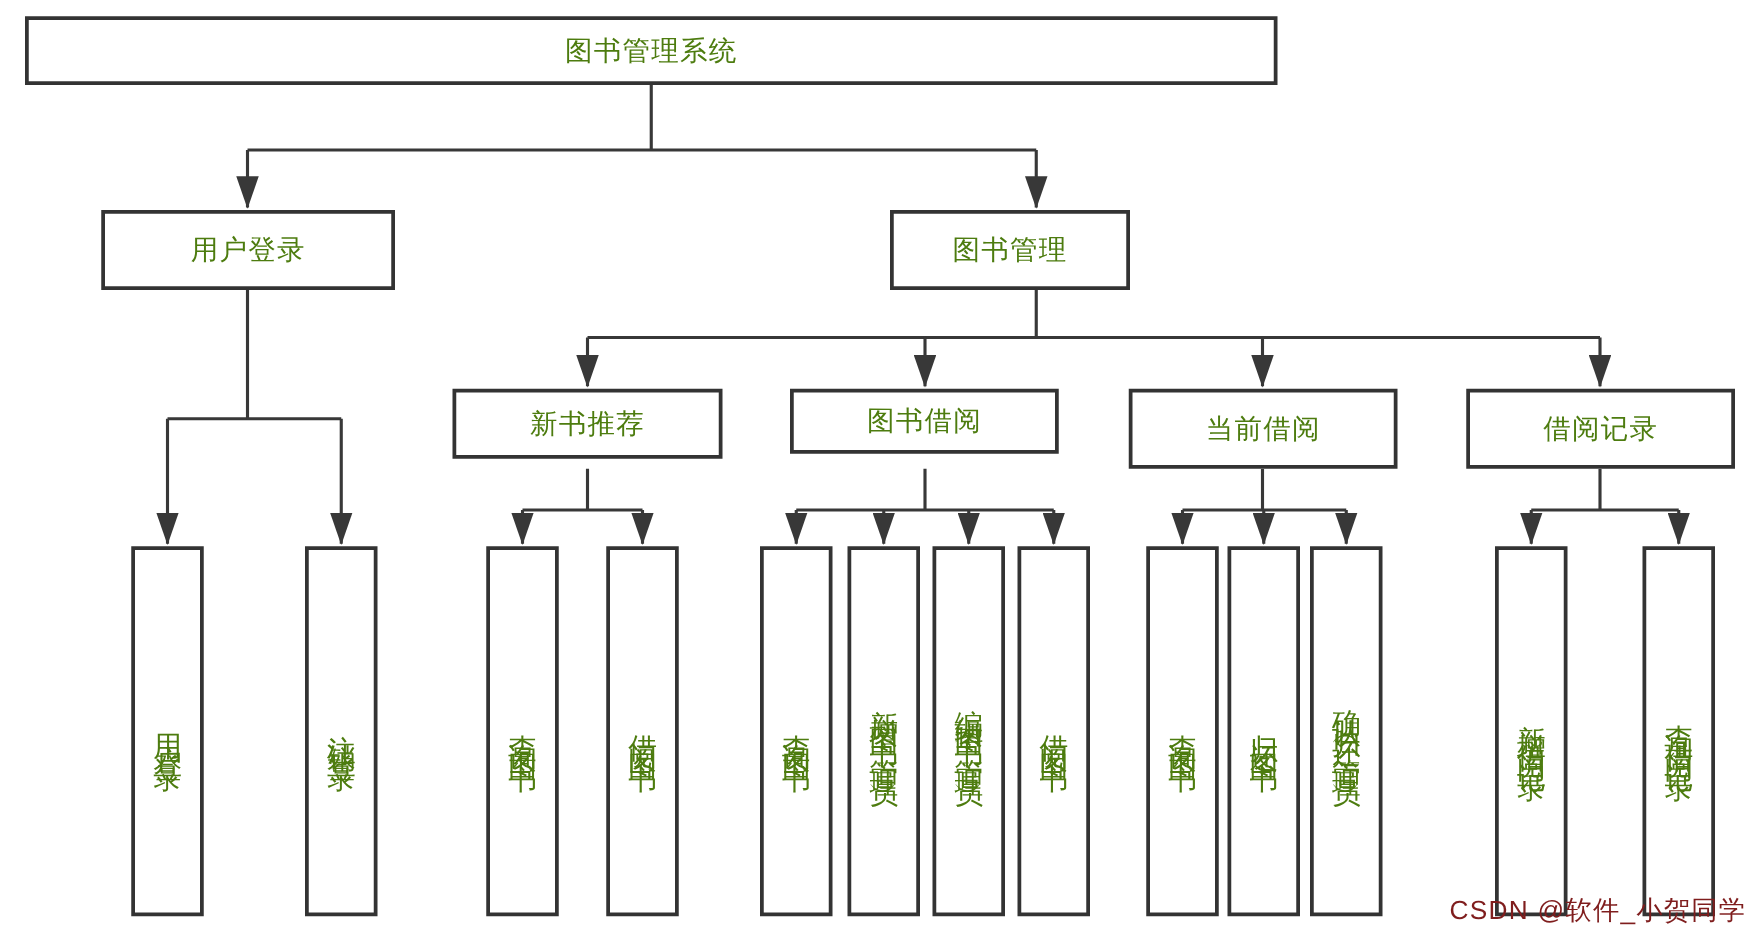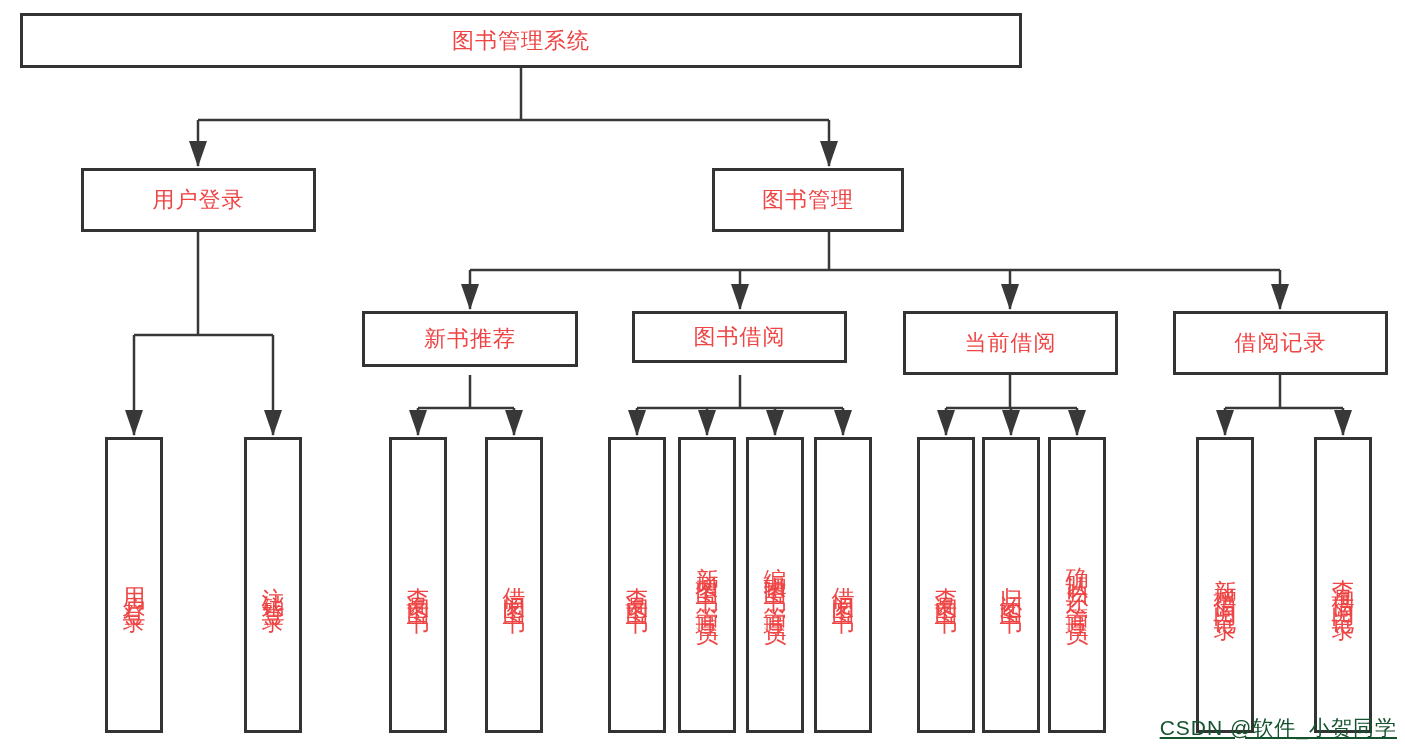--- a/index.html
+++ b/index.html
@@ -11,43 +11,42 @@
     overflow:hidden;
   }
   .node{
     position:absolute;
     box-sizing:border-box;
     border:3px solid #333333;
     background:#ffffff;
     display:flex;
     align-items:center;
     justify-content:center;
-    color:#ef4444;
+    color:#4d7c0f;
   }
   .h-label{font-size:22px;letter-spacing:1px;white-space:nowrap;}
   .v-node{justify-content:center;}
   .v-label{
     writing-mode:vertical-rl;
     font-size:23px;
     letter-spacing:8px;
     line-height:1;
     white-space:nowrap;
   }
   #connector-layer{position:absolute;left:0;top:0;z-index:0;}
   .node{z-index:1;}
   #watermark{
     position:absolute;
     right:8px;
     bottom:5px;
     font-size:21px;
-    color:#14532d;
+    color:#7f1d1d;
     letter-spacing:1px;
     z-index:5;
     white-space:nowrap;
-    text-decoration:underline;
   }
 </style>
 </head>
 <body>
 
 <div id="canvas">
 
   <svg id="connector-layer" width="1405" height="747" viewBox="0 0 1405 747">
     <defs>
       <marker id="arrow" markerUnits="userSpaceOnUse" markerWidth="26" markerHeight="18" viewBox="0 0 26 18" refX="25" refY="9" orient="auto">

